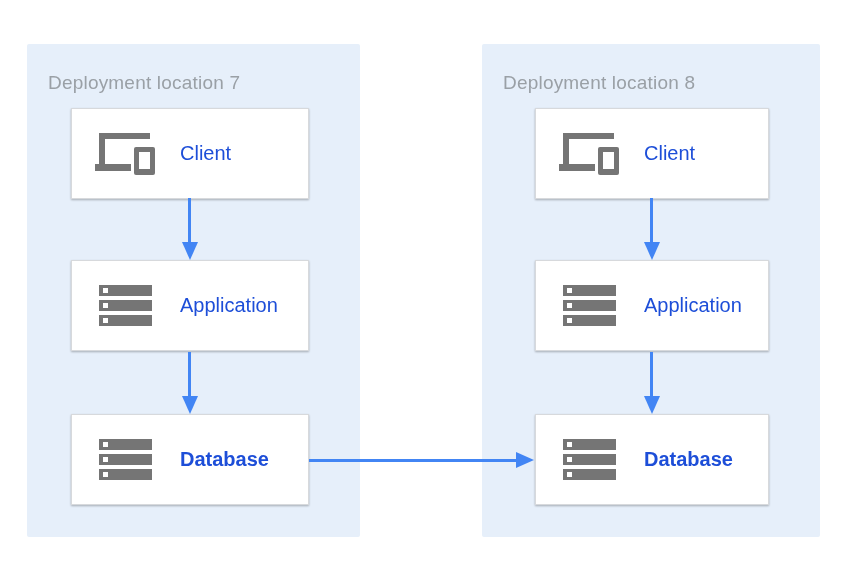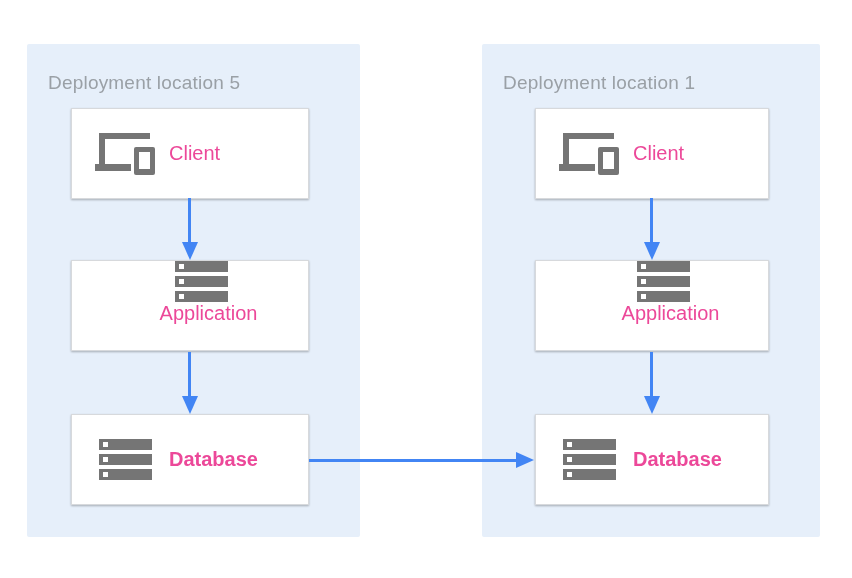--- a/index.html
+++ b/index.html
@@ -40,33 +40,33 @@
     background: #ffffff;
     border: 1px solid #D7D9DC;
     box-shadow: 0 1px 2px rgba(0,0,0,0.28);
     display: flex;
     align-items: center;
     padding-left: 23px;
   }
   .panel-1 .node { left: 44px; width: 238px; }
   .panel-2 .node { left: 53px; width: 234px; }
   .node-client      { top: 64px;  }
-  .node-application { top: 216px; flex-direction: column; }
+  .node-application { top: 216px; }
   .node-database    { top: 370px; font-weight: bold; }
   .node-icon {
     width: 60px;
     display: flex;
     justify-content: center;
     align-items: center;
     flex: none;
   }
   .node-label {
-    margin-left: 14px;
+    margin-left: 25px;
     font-size: 20px;
-    color: #ec4899;
+    color: #1d4ed8;
     white-space: nowrap;
   }
   
   .arrow-line {
     position: absolute;
     background: #4285F4;
   }
   .v-line { width: 3px; height: 44px; }
   .h-line { height: 3px; }
   .arrow-head {
@@ -83,21 +83,21 @@
     border-bottom: 8px solid transparent;
     border-left: 18px solid #4285F4;
   }
 </style>
 </head>
 <body>
 
 <div class="stage">
 
   <section class="panel panel-1">
-    <h2 class="panel-title">Deployment location 5</h2>
+    <h2 class="panel-title">Deployment location 7</h2>
 
     <div class="node node-client">
       <span class="node-icon">
         <svg width="60" height="42" viewBox="0 0 60 42" aria-hidden="true">
           <rect x="4" y="0" width="51" height="6" fill="#757575"></rect>
           <rect x="4" y="0" width="6" height="38" fill="#757575"></rect>
           <rect x="0" y="31" width="36" height="7" fill="#757575"></rect>
           <rect x="39" y="14" width="21" height="28" rx="2" fill="#757575"></rect>
           <rect x="44" y="19" width="11" height="17" fill="#ffffff"></rect>
         </svg>
@@ -128,21 +128,21 @@
           <rect x="4" y="3" width="5" height="5" fill="#ffffff"></rect>
           <rect x="4" y="18" width="5" height="5" fill="#ffffff"></rect>
           <rect x="4" y="33" width="5" height="5" fill="#ffffff"></rect>
         </svg>
       </span>
       <span class="node-label">Database</span>
     </div>
   </section>
 
   <section class="panel panel-2">
-    <h2 class="panel-title">Deployment location 1</h2>
+    <h2 class="panel-title">Deployment location 8</h2>
 
     <div class="node node-client">
       <span class="node-icon">
         <svg width="60" height="42" viewBox="0 0 60 42" aria-hidden="true">
           <rect x="4" y="0" width="51" height="6" fill="#757575"></rect>
           <rect x="4" y="0" width="6" height="38" fill="#757575"></rect>
           <rect x="0" y="31" width="36" height="7" fill="#757575"></rect>
           <rect x="39" y="14" width="21" height="28" rx="2" fill="#757575"></rect>
           <rect x="44" y="19" width="11" height="17" fill="#ffffff"></rect>
         </svg>

